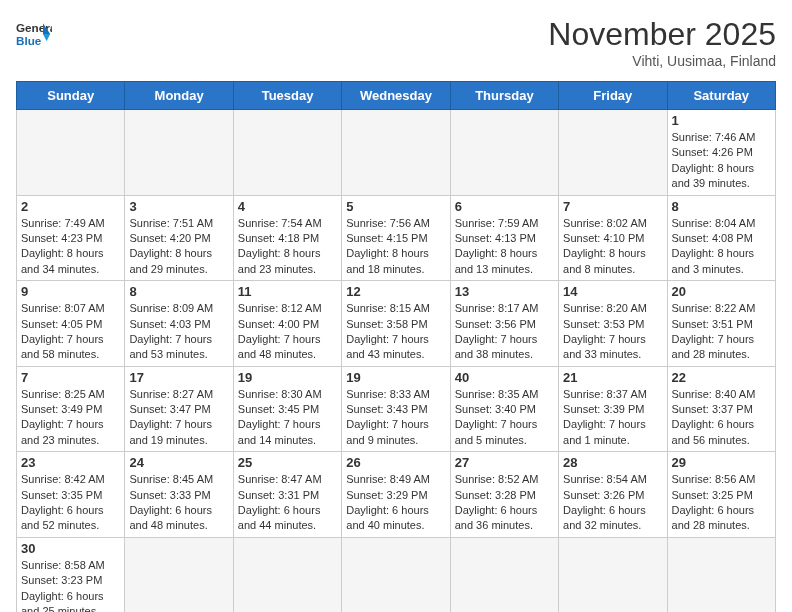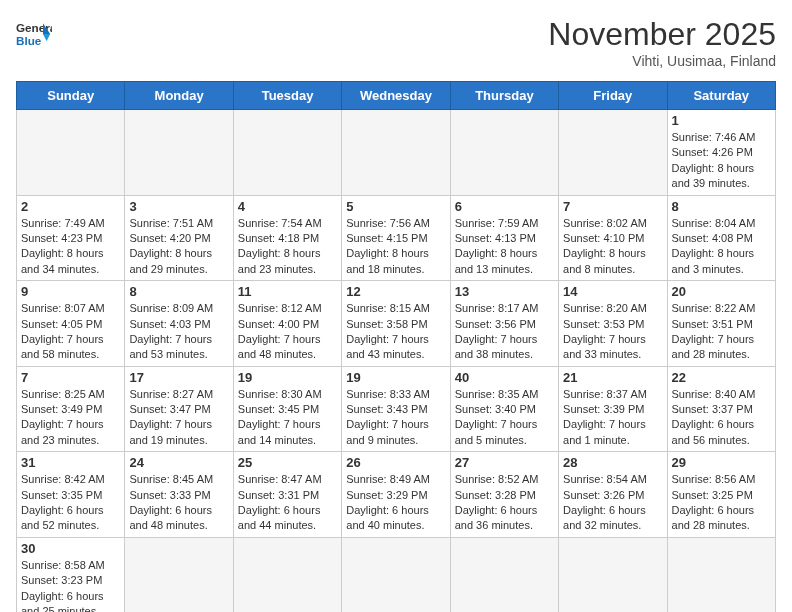--- a/index.html
+++ b/index.html
@@ -219,21 +219,21 @@
         <div class="day-info">Sunrise: 8:37 AM<br>Sunset: 3:39 PM<br>Daylight: 7 hours and 1 minute.</div>
       </td>
       <td>
         <span class="day-number">22</span>
         <div class="day-info">Sunrise: 8:40 AM<br>Sunset: 3:37 PM<br>Daylight: 6 hours and 56 minutes.</div>
       </td>
     </tr>
 
     <tr>
       <td>
-        <span class="day-number">31</span>
+        <span class="day-number">23</span>
         <div class="day-info">Sunrise: 8:42 AM<br>Sunset: 3:35 PM<br>Daylight: 6 hours and 52 minutes.</div>
       </td>
       <td>
         <span class="day-number">24</span>
         <div class="day-info">Sunrise: 8:45 AM<br>Sunset: 3:33 PM<br>Daylight: 6 hours and 48 minutes.</div>
       </td>
       <td>
         <span class="day-number">25</span>
         <div class="day-info">Sunrise: 8:47 AM<br>Sunset: 3:31 PM<br>Daylight: 6 hours and 44 minutes.</div>
       </td>

